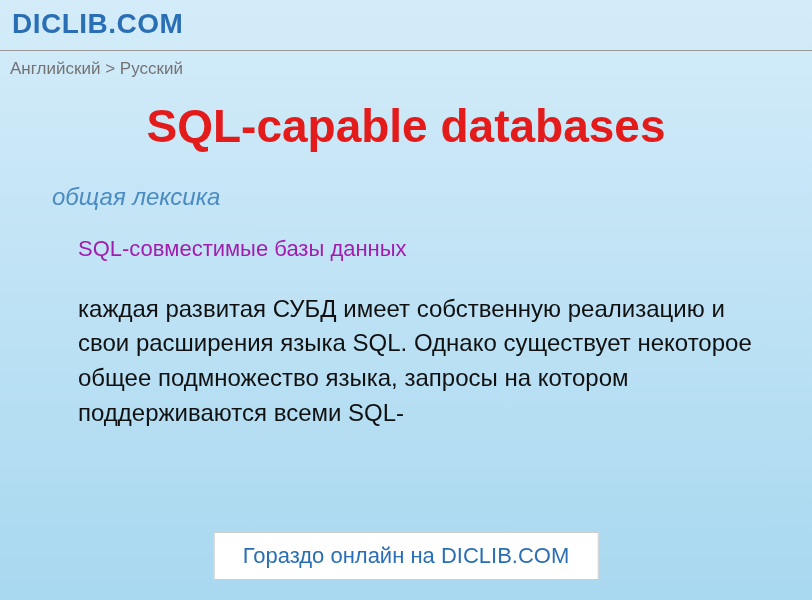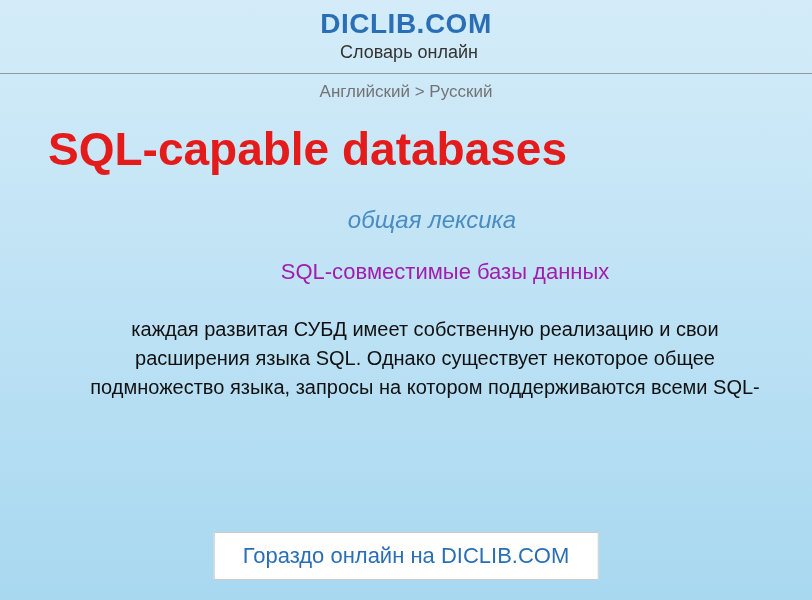--- a/index.html
+++ b/index.html
@@ -1,19 +1,18 @@
 <!DOCTYPE html>
 <html><head>
   <meta charset="utf-8">
   <style>
     * {
       margin: 0;
       padding: 0;
       box-sizing: border-box;
-      text-align: center;
     }
     body {
       width: 812px;
       height: 600px;
       background: linear-gradient(to bottom, #d4ecf9 0%, #a8d8f0 100%);
       font-family: Arial, Helvetica, sans-serif;
       overflow: hidden;
       position: relative;
     }
     .header {
@@ -38,38 +37,37 @@
     }
     .breadcrumb {
       font-size: 17px;
       color: #737373;
       padding: 0 10px 8px 10px;
     }
     .main-title {
       font-size: 46px;
       font-weight: bold;
       color: #e31b1b;
-      text-align: left;
+      text-align: center;
       margin: 12px 0 30px 0;
-      padding-left: 48px;
     }
     .category {
       font-size: 24px;
       font-style: italic;
       color: #4a8bc2;
       margin: 0 0 24px 52px;
     }
     .definition {
       font-size: 22px;
       color: #a21caf;
       margin: 0 0 28px 78px;
       line-height: 1.3;
     }
     .description {
-      font-size: 20px;
+      font-size: 24px;
       color: #111;
       margin: 0 40px 0 78px;
       line-height: 1.45;
     }
     .footer-link {
       position: absolute;
       bottom: 20px;
       left: 50%;
       transform: translateX(-50%);
       background: #fff;
@@ -79,21 +77,20 @@
       color: #2a6fb5;
       cursor: pointer;
       white-space: nowrap;
     }
   </style>
 </head>
 <body>
 
 <div class="header">
   <div class="site-title">DICLIB.COM</div>
-  <div class="site-subtitle">Словарь онлайн</div>
 </div>
 
 <hr class="divider">
 
 <div class="breadcrumb">
   <span>Английский</span>
   <span>&gt;</span>
   <span>Русский</span>
 </div>
 

